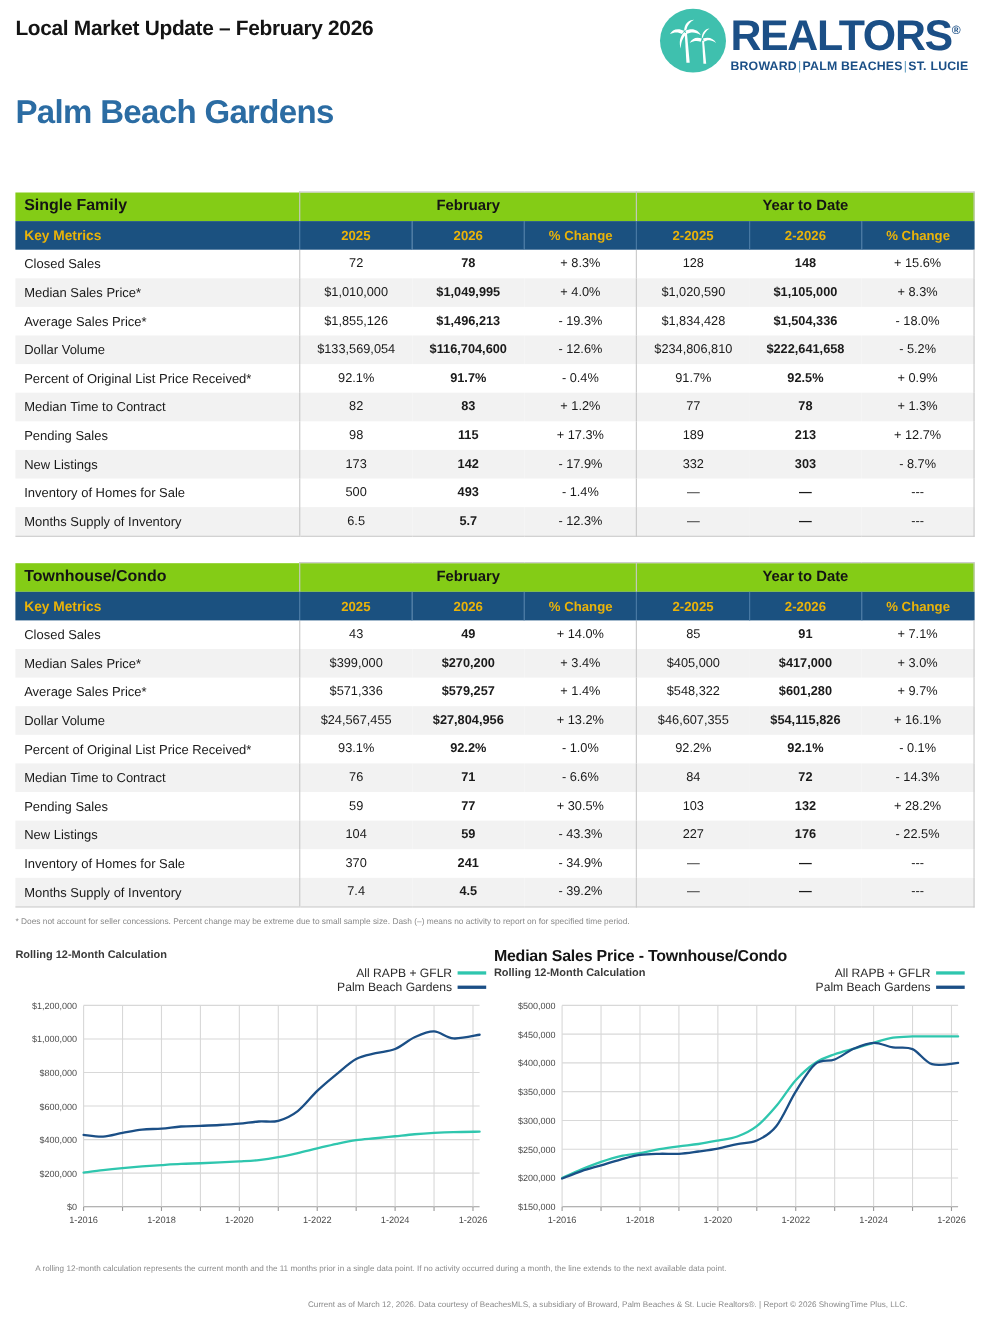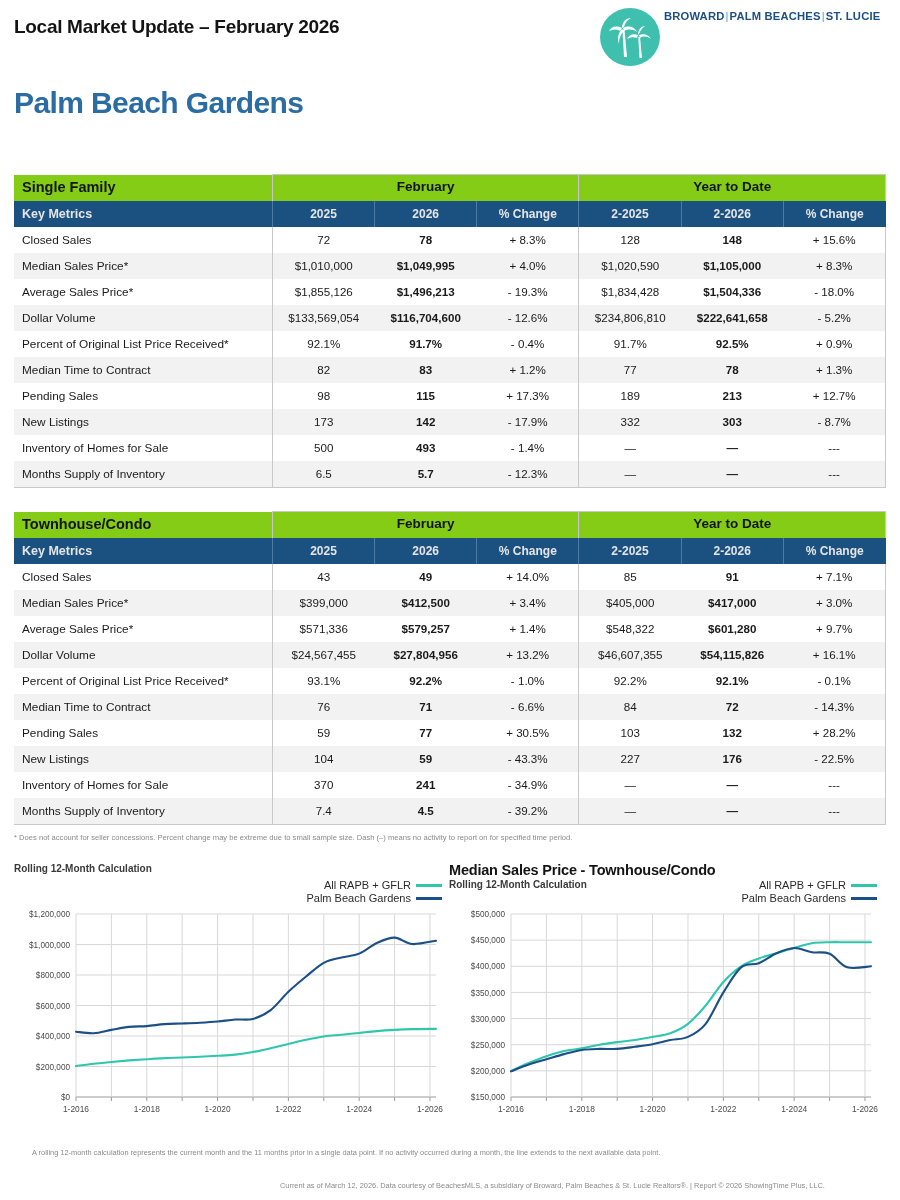--- a/index.html
+++ b/index.html
@@ -59,21 +59,21 @@
     padding: 4px 0 6px 0; text-align: center; background: #84cc16;
     border-top: 1px solid #c8c8c8;
   }
   .grouprow th.metric-title {
     text-align: left; padding-left: 8px; font-size: 14.5px;
     border-top: none;
   }
   .grouprow th.grp { border-left: 1px solid #c8c8c8; border-right: 1px solid #c8c8c8; }
 
   .headrow th {
-    background: #1b5180; color: #e5e5e5;
+    background: #1b5180; color: #eab308;
     font-size: 12px; font-weight: bold;
     padding: 6px 0 6px 0; text-align: center;
     border-right: 1px solid #4b7ca6;
   }
   .headrow th.metric-head { text-align: left; padding-left: 8px; font-size: 12.5px; }
   .headrow th:last-child { border-right: none; }
 
   tbody tr td {
     font-size: 11.6px; padding: 6px 0; text-align: center;
     color: #1a1a1a; height: 25px;
@@ -128,20 +128,21 @@
           <path d="M22 21 C18 25 17 31 19 36 C19 30 21 26 24 23 Z"></path>
           <path d="M22.5 22 L24.5 22 L27 49 L24 49 Z"></path>
           <path d="M38 27 C33 25 29 27 27 31 C31 29 34 29 37 30 Z"></path>
           <path d="M38 27 C38 22 41 18 45 18 C42 20 40 23 39 26 Z"></path>
           <path d="M39 27 C44 25 49 27 51 31 C47 28 43 28 40 30 Z"></path>
           <path d="M38.3 29 L40 29 L42 50 L39.5 50 Z"></path>
         </g>
       </svg>
     </div>
     <div class="logo-text">
+      <div class="logo-word"><span>REALTORS</span><span class="logo-reg">®</span></div>
       <div class="logo-sub">
         <span>BROWARD</span><span class="sep">|</span><span>PALM BEACHES</span><span class="sep">|</span><span>ST. LUCIE</span>
       </div>
     </div>
   </div>
 
   <div class="city-name">Palm Beach Gardens</div>
 </div>
 
 <div class="table-block" id="sf-block">
@@ -299,21 +300,21 @@
           <td class="sepL">43</td>
           <td class="bold">49</td>
           <td class="sepR">+ 14.0%</td>
           <td>85</td>
           <td class="bold">91</td>
           <td class="sepR">+ 7.1%</td>
         </tr>
         <tr>
           <td class="metric">Median Sales Price*</td>
           <td class="sepL">$399,000</td>
-          <td class="bold">$412,500</td>
+          <td class="bold">$270,200</td>
           <td class="sepR">+ 3.4%</td>
           <td>$405,000</td>
           <td class="bold">$417,000</td>
           <td class="sepR">+ 3.0%</td>
         </tr>
         <tr>
           <td class="metric">Average Sales Price*</td>
           <td class="sepL">$571,336</td>
           <td class="bold">$579,257</td>
           <td class="sepR">+ 1.4%</td>

